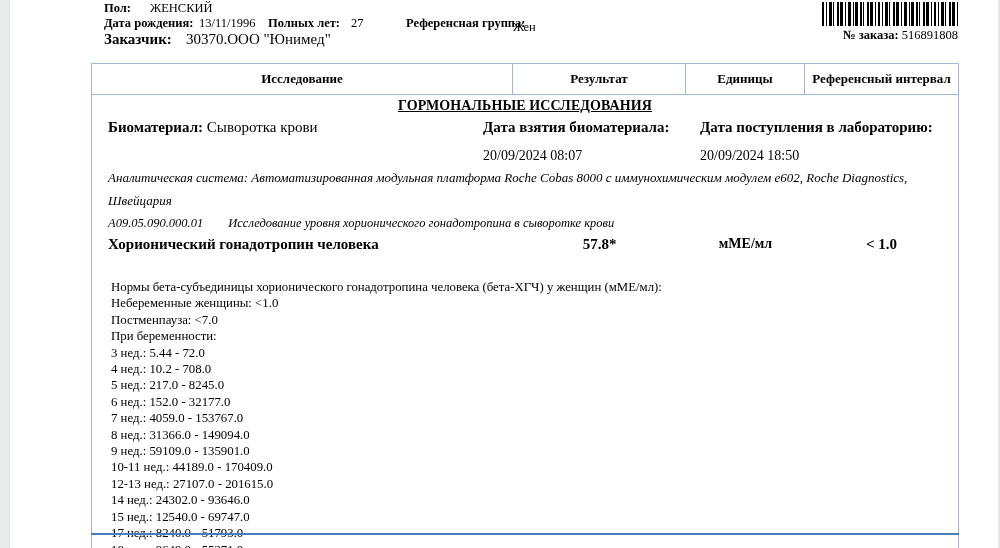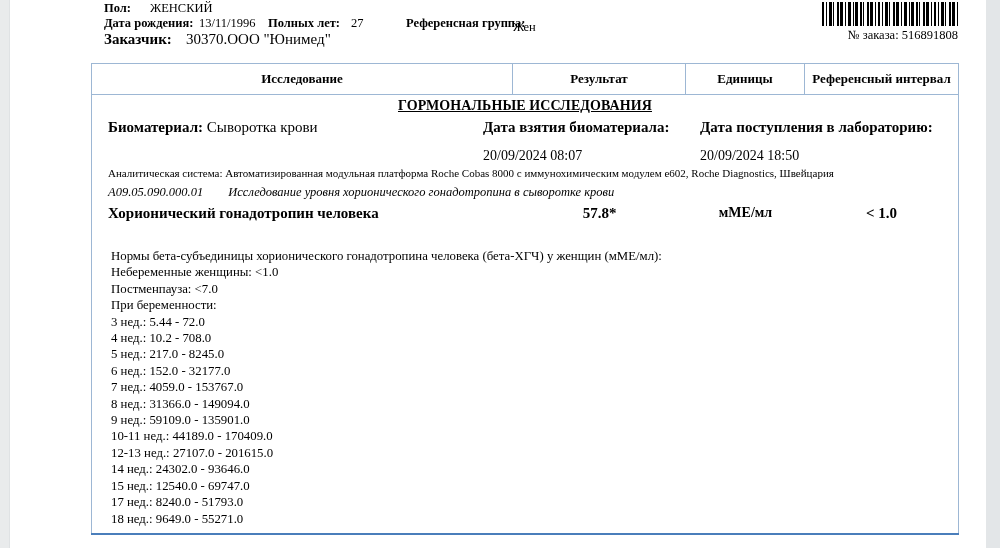--- a/index.html
+++ b/index.html
@@ -30,20 +30,21 @@
     width: 14px; height: 548px;
     background: #e3e6e8;
     border-left: 1px solid #d6d9db;
   }
   .page {
     position: absolute;
     left: 10px; top: 0;
     width: 976px;
     height: 548px;
     background: #ffffff;
+    padding-left: 12px;
   }
 
   
   .doc-header {
     position: absolute;
     left: 0; top: 0;
     width: 976px;
     height: 56px;
   }
   .hdr-line {
@@ -84,21 +85,21 @@
         #000 38px 40px, #fff 40px 41px, #000 41px 42px, #fff 42px 45px,
         #000 45px 47px, #fff 47px 48px, #000 48px 51px, #fff 51px 53px,
         #000 53px 54px, #fff 54px 56px);
     background-size: 56px 24px;
   }
   .order-line {
     margin-top: 2px;
     font-size: 12.5px;
     white-space: nowrap;
   }
-  .order-line .ol-label { font-weight: normal; }
+  .order-line .ol-label { font-weight: bold; }
   .order-line .ol-value { font-weight: normal; }
 
   
   .result-table {
     position: absolute;
     left: 81px;
     top: 63px;
     width: 868px;
     border: 1px solid #9db7d4;
     border-bottom: none;
@@ -154,22 +155,23 @@
   .biomaterial-label span.bm-val { font-weight: normal; }
   .date-col { position: absolute; white-space: nowrap; }
   .date-col .dc-label { font-weight: bold; font-size: 15px; display: block; }
   .date-col .dc-value { font-weight: normal; font-size: 14px; display: block; margin-top: 12px; }
   .date-taken { left: 391px; top: 3px; }
   .date-received { left: 608px; top: 3px; }
 
   
   .analytic {
     padding: 2px 20px 0 16px;
-    font-size: 11px;
-    line-height: 15px;
+    font-style: italic;
+    font-size: 13px;
+    line-height: 23px;
   }
   .code-line {
     padding: 4px 16px 0 16px;
     font-style: italic;
     font-size: 12.5px;
     white-space: nowrap;
   }
   .code-line .cl-code { margin-right: 22px; }
 
   

